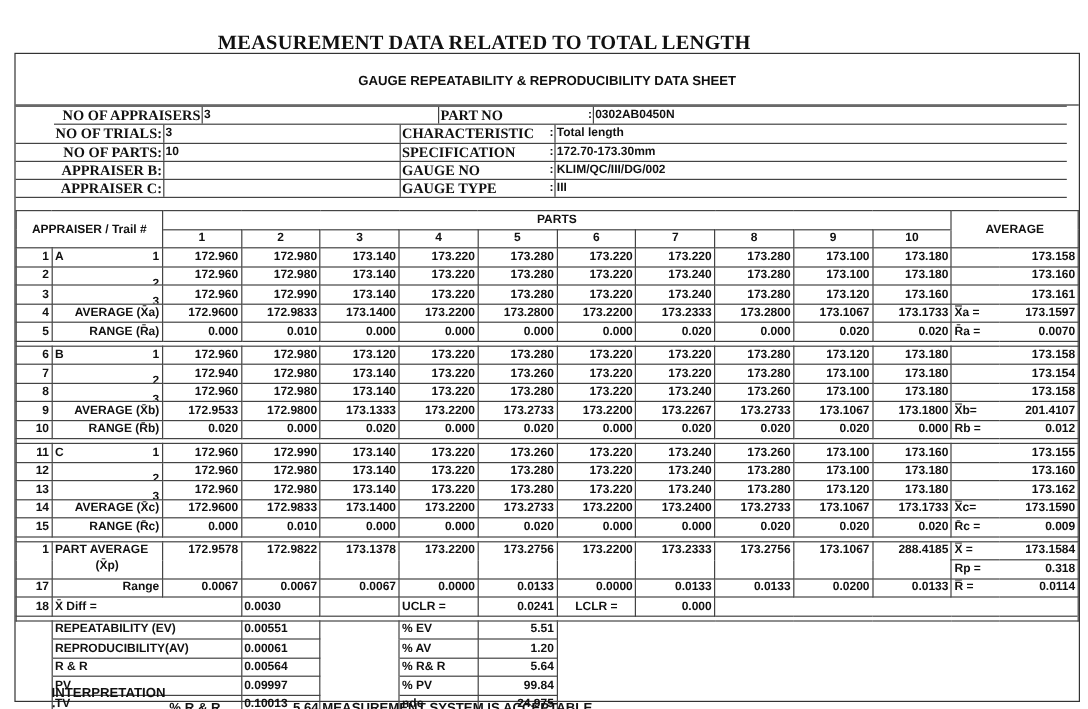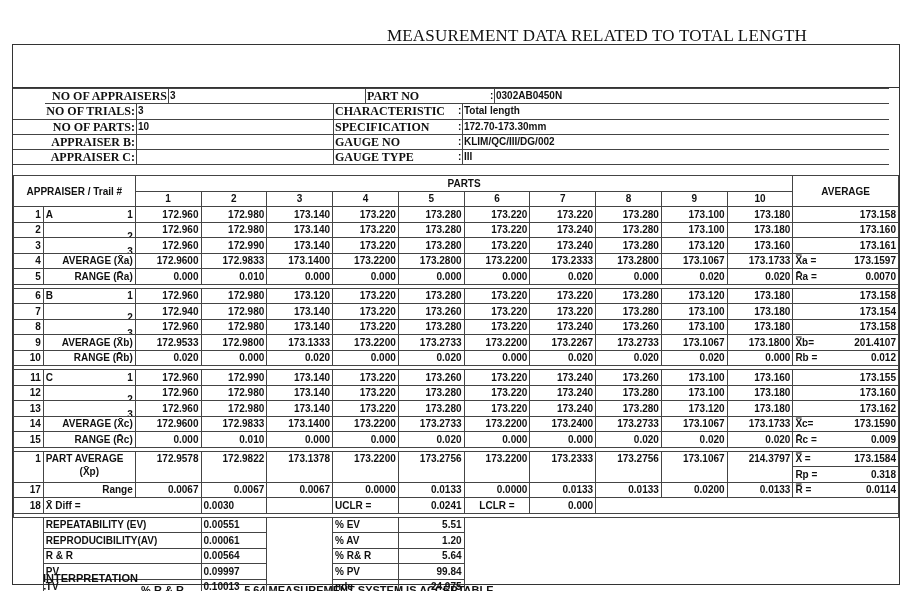--- a/index.html
+++ b/index.html
@@ -1,17 +1,17 @@
 <!DOCTYPE html>
 <html><head>
 <meta charset="utf-8">
 <style>
   html, body { margin:0; padding:0; background:#fff; }
   body { width:907px; height:591px; position:relative; overflow:hidden; font-family:"Liberation Sans", sans-serif; color:#111; }
-  .title { position:absolute; left:0; top:26px; width:807px; text-align:right; font-family:"Liberation Serif", serif; font-weight:normal; font-size:17px; letter-spacing:0.2px; }
+  .title { position:absolute; left:0; top:26px; width:807px; text-align:center; font-family:"Liberation Serif", serif; font-weight:bold; font-size:17px; letter-spacing:0.2px; }
   .sheet { position:absolute; left:12px; top:44px; width:888px; height:541px; border:1px solid #333; box-sizing:border-box; }
   .subtitle { position:absolute; left:0; top:17px; width:100%; text-align:center; font-weight:bold; font-size:11px; }
   .hline { position:absolute; left:0; width:100%; height:0; border-top:1px solid #333; }
   .info { position:absolute; left:0; top:43px; width:876px; }
   .info-row { height:14.3px; position:relative; font-size:11px; }
   .ilabel { position:absolute; left:0; width:122px; text-align:right; font-family:"Liberation Serif", serif; font-weight:bold; font-size:12px; line-height:14px; }
   .ival { position:absolute; left:125px; font-weight:bold; font-size:10px; line-height:14px; }
   .mlabel { position:absolute; left:322px; width:122px; font-family:"Liberation Serif", serif; font-weight:bold; font-size:12px; line-height:14px; }
   .colon { position:absolute; left:445px; font-weight:bold; font-size:10px; line-height:14px; }
   .mval { position:absolute; left:451px; font-weight:bold; font-size:10px; line-height:14px; }
@@ -27,20 +27,21 @@
   .sep td { height:3px !important; line-height:3px; padding:0; border-left:none; border-right:none; }
   .interp { position:absolute; left:30px; top:527px; font-size:11px; font-weight:bold; }
   .interp span { display:inline-block; }
 </style>
 </head>
 <body>
 
 <div class="title">MEASUREMENT DATA RELATED TO TOTAL LENGTH</div>
 
 <div class="sheet">
+  <div class="subtitle">GAUGE REPEATABILITY &amp; REPRODUCIBILITY DATA SHEET</div>
   <div class="hline" style="top:42px"></div>
 
   <div class="info" id="info" style="border-top: 1px solid rgb(68, 68, 68);">
       <div class="info-row" style="border-bottom: 1px solid rgb(68, 68, 68); margin-left: 32px;">
         <span class="ilabel">NO OF APPRAISERS</span>
         <span style="position:absolute;left:123px;top:0;height:100%;border-left:1px solid #444"></span>
         <span class="ival">3</span>
         <span style="position:absolute;left:320px;top:0;height:100%;border-left:1px solid #444"></span>
         <span class="mlabel">PART  NO</span>
         <span class="colon">:</span>
@@ -399,21 +400,21 @@
           </td>
           <td rowspan="2" class="r" style="vertical-align:top">172.9578</td>
           <td rowspan="2" class="r" style="vertical-align:top">172.9822</td>
           <td rowspan="2" class="r" style="vertical-align:top">173.1378</td>
           <td rowspan="2" class="r" style="vertical-align:top">173.2200</td>
           <td rowspan="2" class="r" style="vertical-align:top">173.2756</td>
           <td rowspan="2" class="r" style="vertical-align:top">173.2200</td>
           <td rowspan="2" class="r" style="vertical-align:top">173.2333</td>
           <td rowspan="2" class="r" style="vertical-align:top">173.2756</td>
           <td rowspan="2" class="r" style="vertical-align:top">173.1067</td>
-          <td rowspan="2" class="r" style="vertical-align:top">214.3797</td>
+          <td rowspan="2" class="r" style="vertical-align:top">288.4185</td>
           <td class="l nb-r">X̿ =</td>
     <td class="r nb-l">173.1584</td>
         </tr>
     <tr>
     <td class="l nb-r">Rp =</td>
     <td class="r nb-l">0.318</td>
         </tr>
         <tr>
     <td class="r">17</td>
     <td class="r">Range</td>

